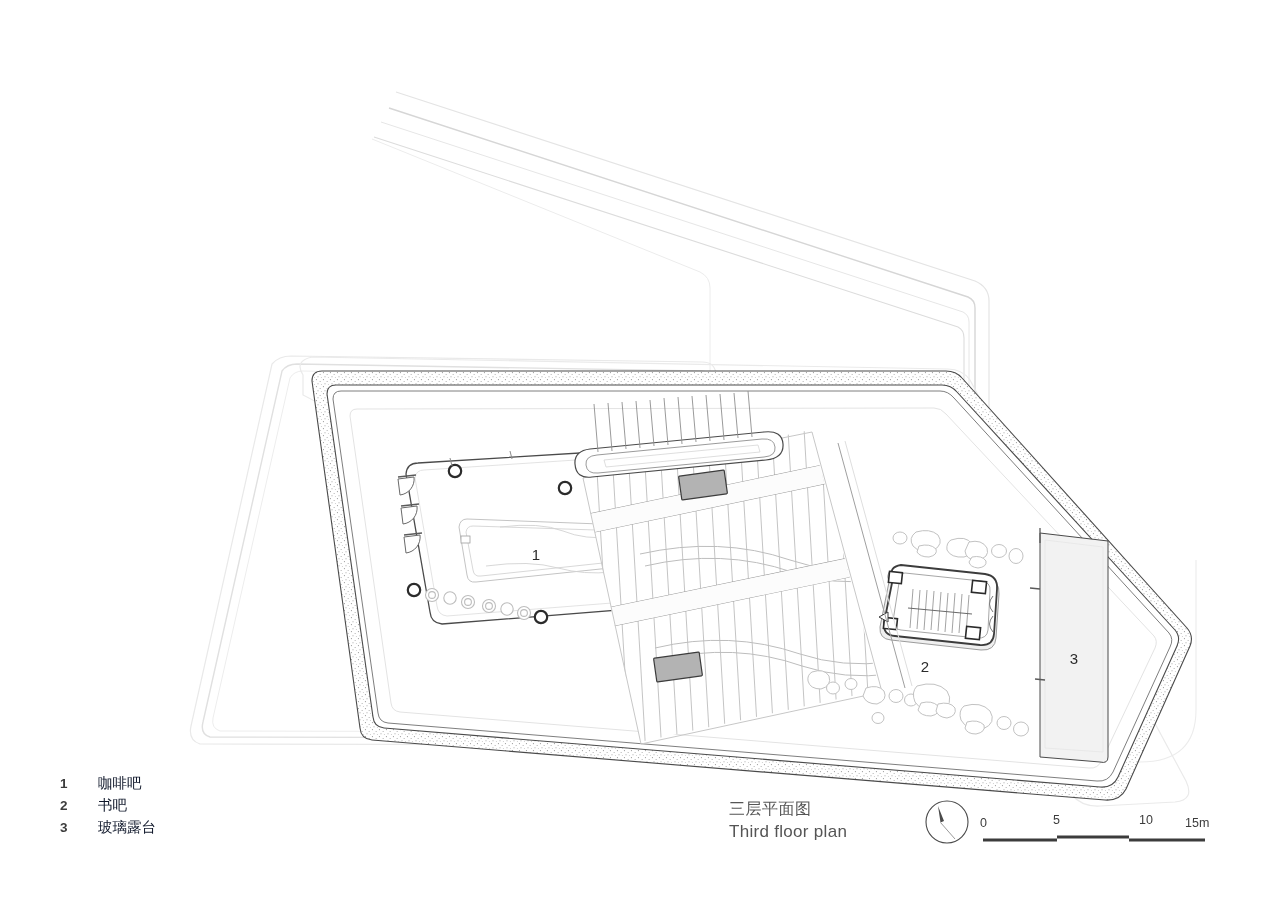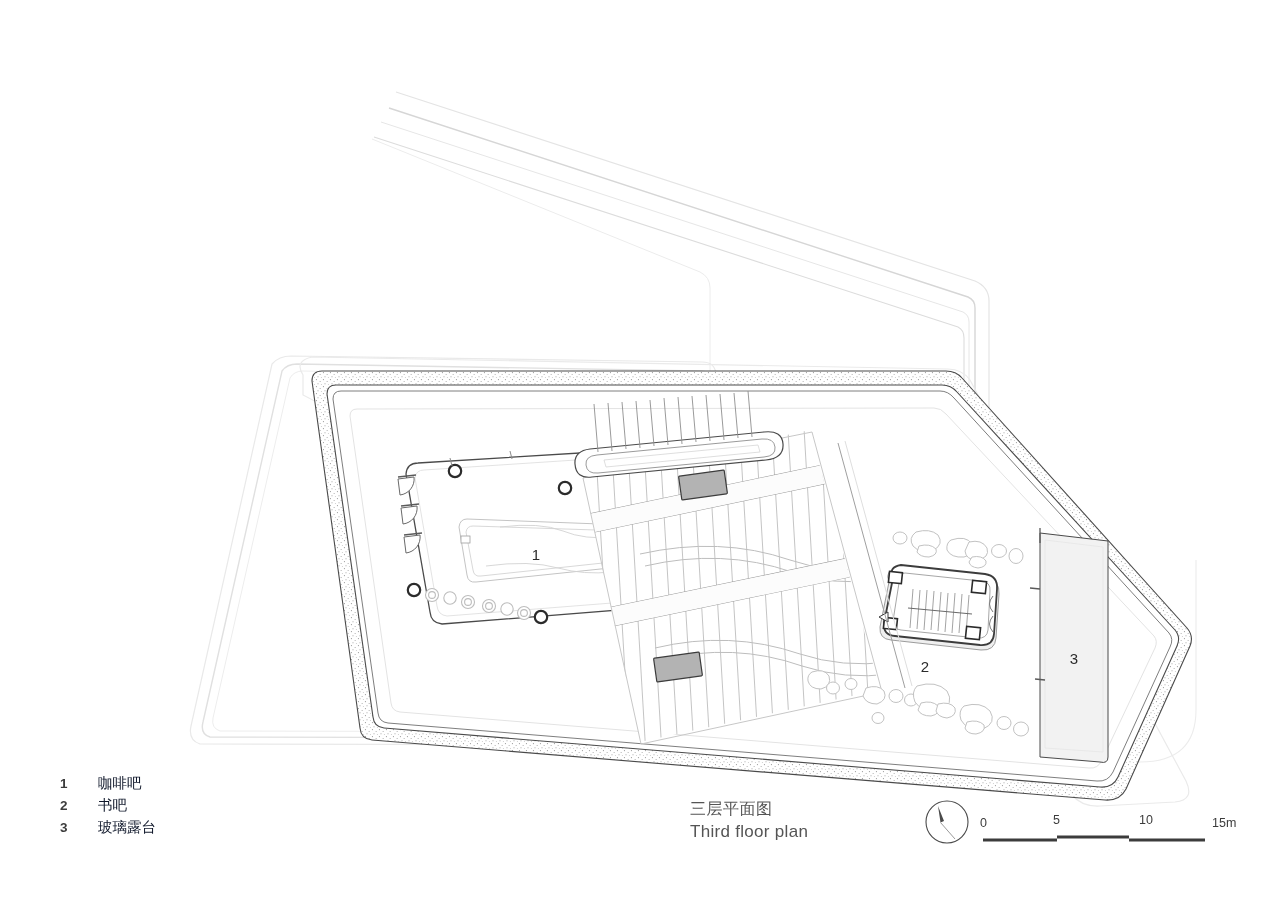--- a/index.html
+++ b/index.html
@@ -38,21 +38,21 @@
     font-weight: bold;
     font-size: 13.5px;
     color: #3c3c3c;
   }
   .legend-label {
     font-size: 14.5px;
     color: #0f172a;
   }
   .title-block {
     position: absolute;
-    left: 690px;
+    left: 729px;
     top: 798px;
     color: #555555;
   }
   .title-cn {
     font-size: 16px;
     line-height: 22px;
     color: #555555;
     letter-spacing: 0.5px;
   }
   .title-en {
@@ -419,14 +419,14 @@
 
     <g stroke="#3c3c3c" stroke-width="3.2" stroke-linecap="butt">
       <line x1="58" y1="45" x2="132" y2="45"></line>
       <line x1="132" y1="42" x2="204" y2="42"></line>
       <line x1="204" y1="45" x2="280" y2="45"></line>
     </g>
   </svg>
   <span class="scale-tick-label" style="left:55px;  top:21px;">0</span>
   <span class="scale-tick-label" style="left:128px; top:18px;">5</span>
   <span class="scale-tick-label" style="left:214px; top:18px;">10</span>
-  <span class="scale-tick-label" style="left:260px; top:21px;margin-left:27px;">15m</span>
+  <span class="scale-tick-label" style="left:260px; top:21px;">15m</span>
 </div>
 
 </body></html>

